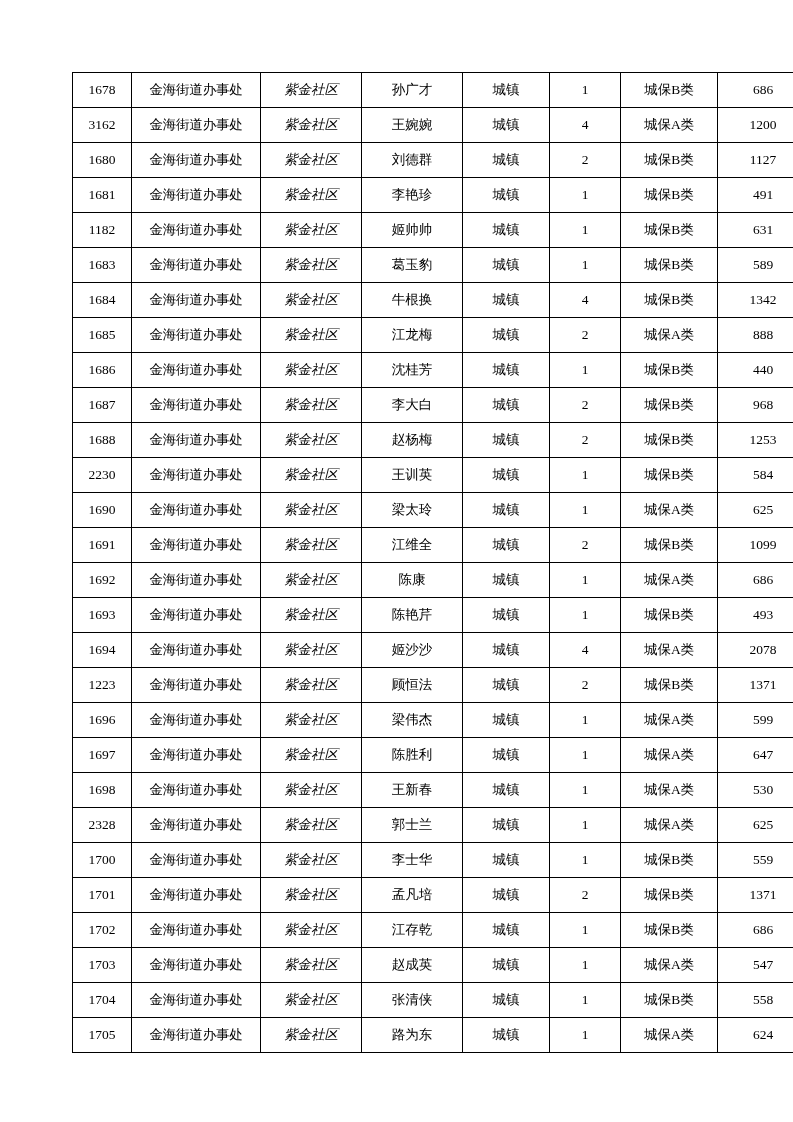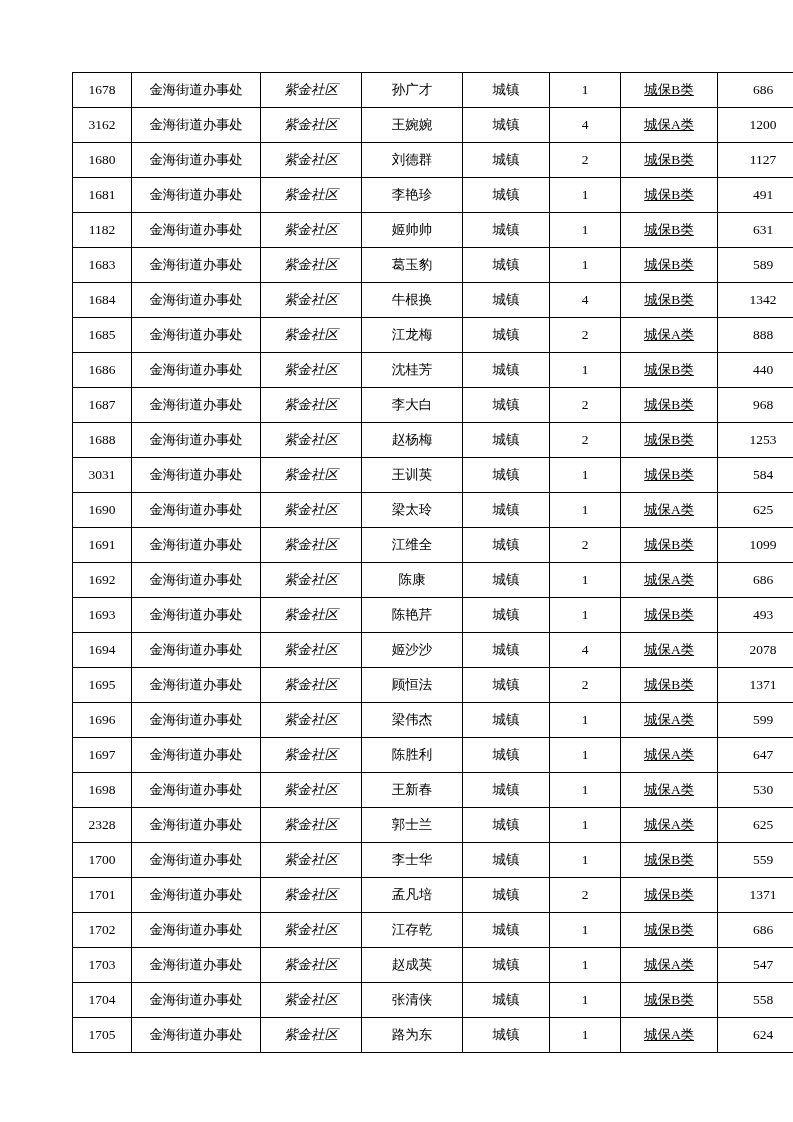--- a/index.html
+++ b/index.html
@@ -35,21 +35,21 @@
     line-height: 1.1;
     overflow: hidden;
     white-space: nowrap;
   }
   td.c-index  { width: 54px;  text-align: right; padding-right: 6px; }
   td.c-office { width: 124px; text-align: left;  padding-left: 1px; letter-spacing: -0.2px; }
   td.c-comm   { width: 96px; font-style: italic; }
   td.c-name   { width: 96px; }
   td.c-type   { width: 82px; }
   td.c-num    { width: 66px; }
-  td.c-cat    { width: 92px; text-decoration: underline; }
+  td.c-cat    { width: 92px; }
   td.c-amount { width: 86px; }
 </style>
 </head>
 <body>
 
 <div class="page">
   <table class="doc-table">
     <tbody>
         <tr>
           <td class="c-index">1678</td>
@@ -155,21 +155,21 @@
           <td class="c-index">1688</td>
           <td class="c-office">金海街道办事处</td>
           <td class="c-comm">紫金社区</td>
           <td class="c-name">赵杨梅</td>
           <td class="c-type">城镇</td>
           <td class="c-num">2</td>
           <td class="c-cat">城保B类</td>
           <td class="c-amount">1253</td>
         </tr>
         <tr>
-          <td class="c-index">3031</td>
+          <td class="c-index">2230</td>
           <td class="c-office">金海街道办事处</td>
           <td class="c-comm">紫金社区</td>
           <td class="c-name">王训英</td>
           <td class="c-type">城镇</td>
           <td class="c-num">1</td>
           <td class="c-cat">城保B类</td>
           <td class="c-amount">584</td>
         </tr>
         <tr>
           <td class="c-index">1690</td>
@@ -215,21 +215,21 @@
           <td class="c-index">1694</td>
           <td class="c-office">金海街道办事处</td>
           <td class="c-comm">紫金社区</td>
           <td class="c-name">姬沙沙</td>
           <td class="c-type">城镇</td>
           <td class="c-num">4</td>
           <td class="c-cat">城保A类</td>
           <td class="c-amount">2078</td>
         </tr>
         <tr>
-          <td class="c-index">1695</td>
+          <td class="c-index">1223</td>
           <td class="c-office">金海街道办事处</td>
           <td class="c-comm">紫金社区</td>
           <td class="c-name">顾恒法</td>
           <td class="c-type">城镇</td>
           <td class="c-num">2</td>
           <td class="c-cat">城保B类</td>
           <td class="c-amount">1371</td>
         </tr>
         <tr>
           <td class="c-index">1696</td>

